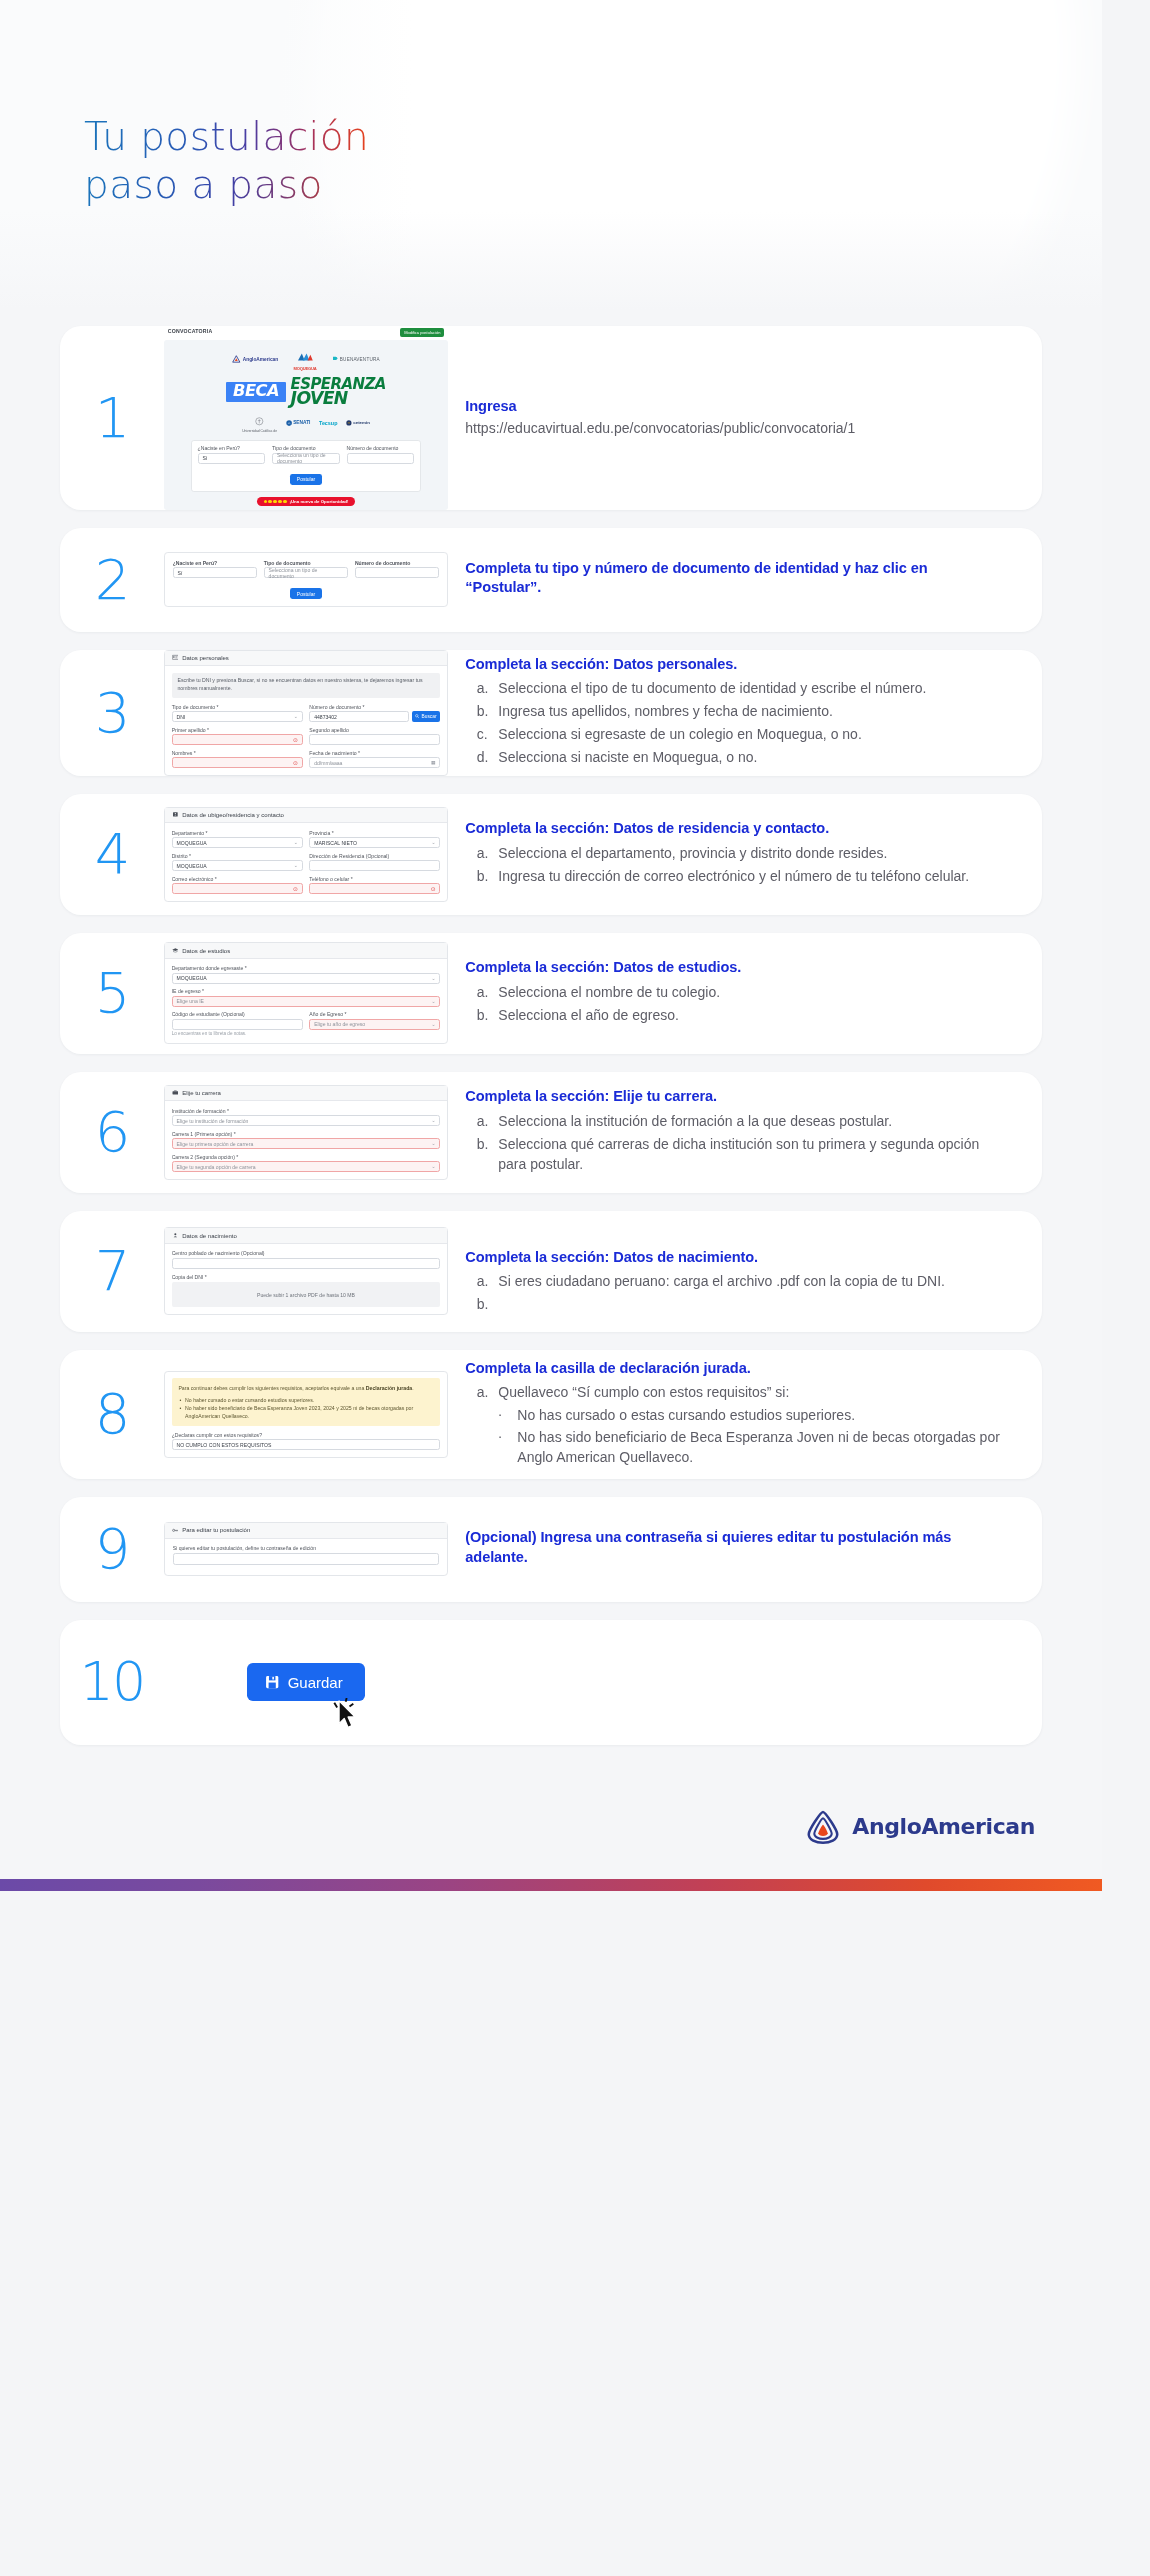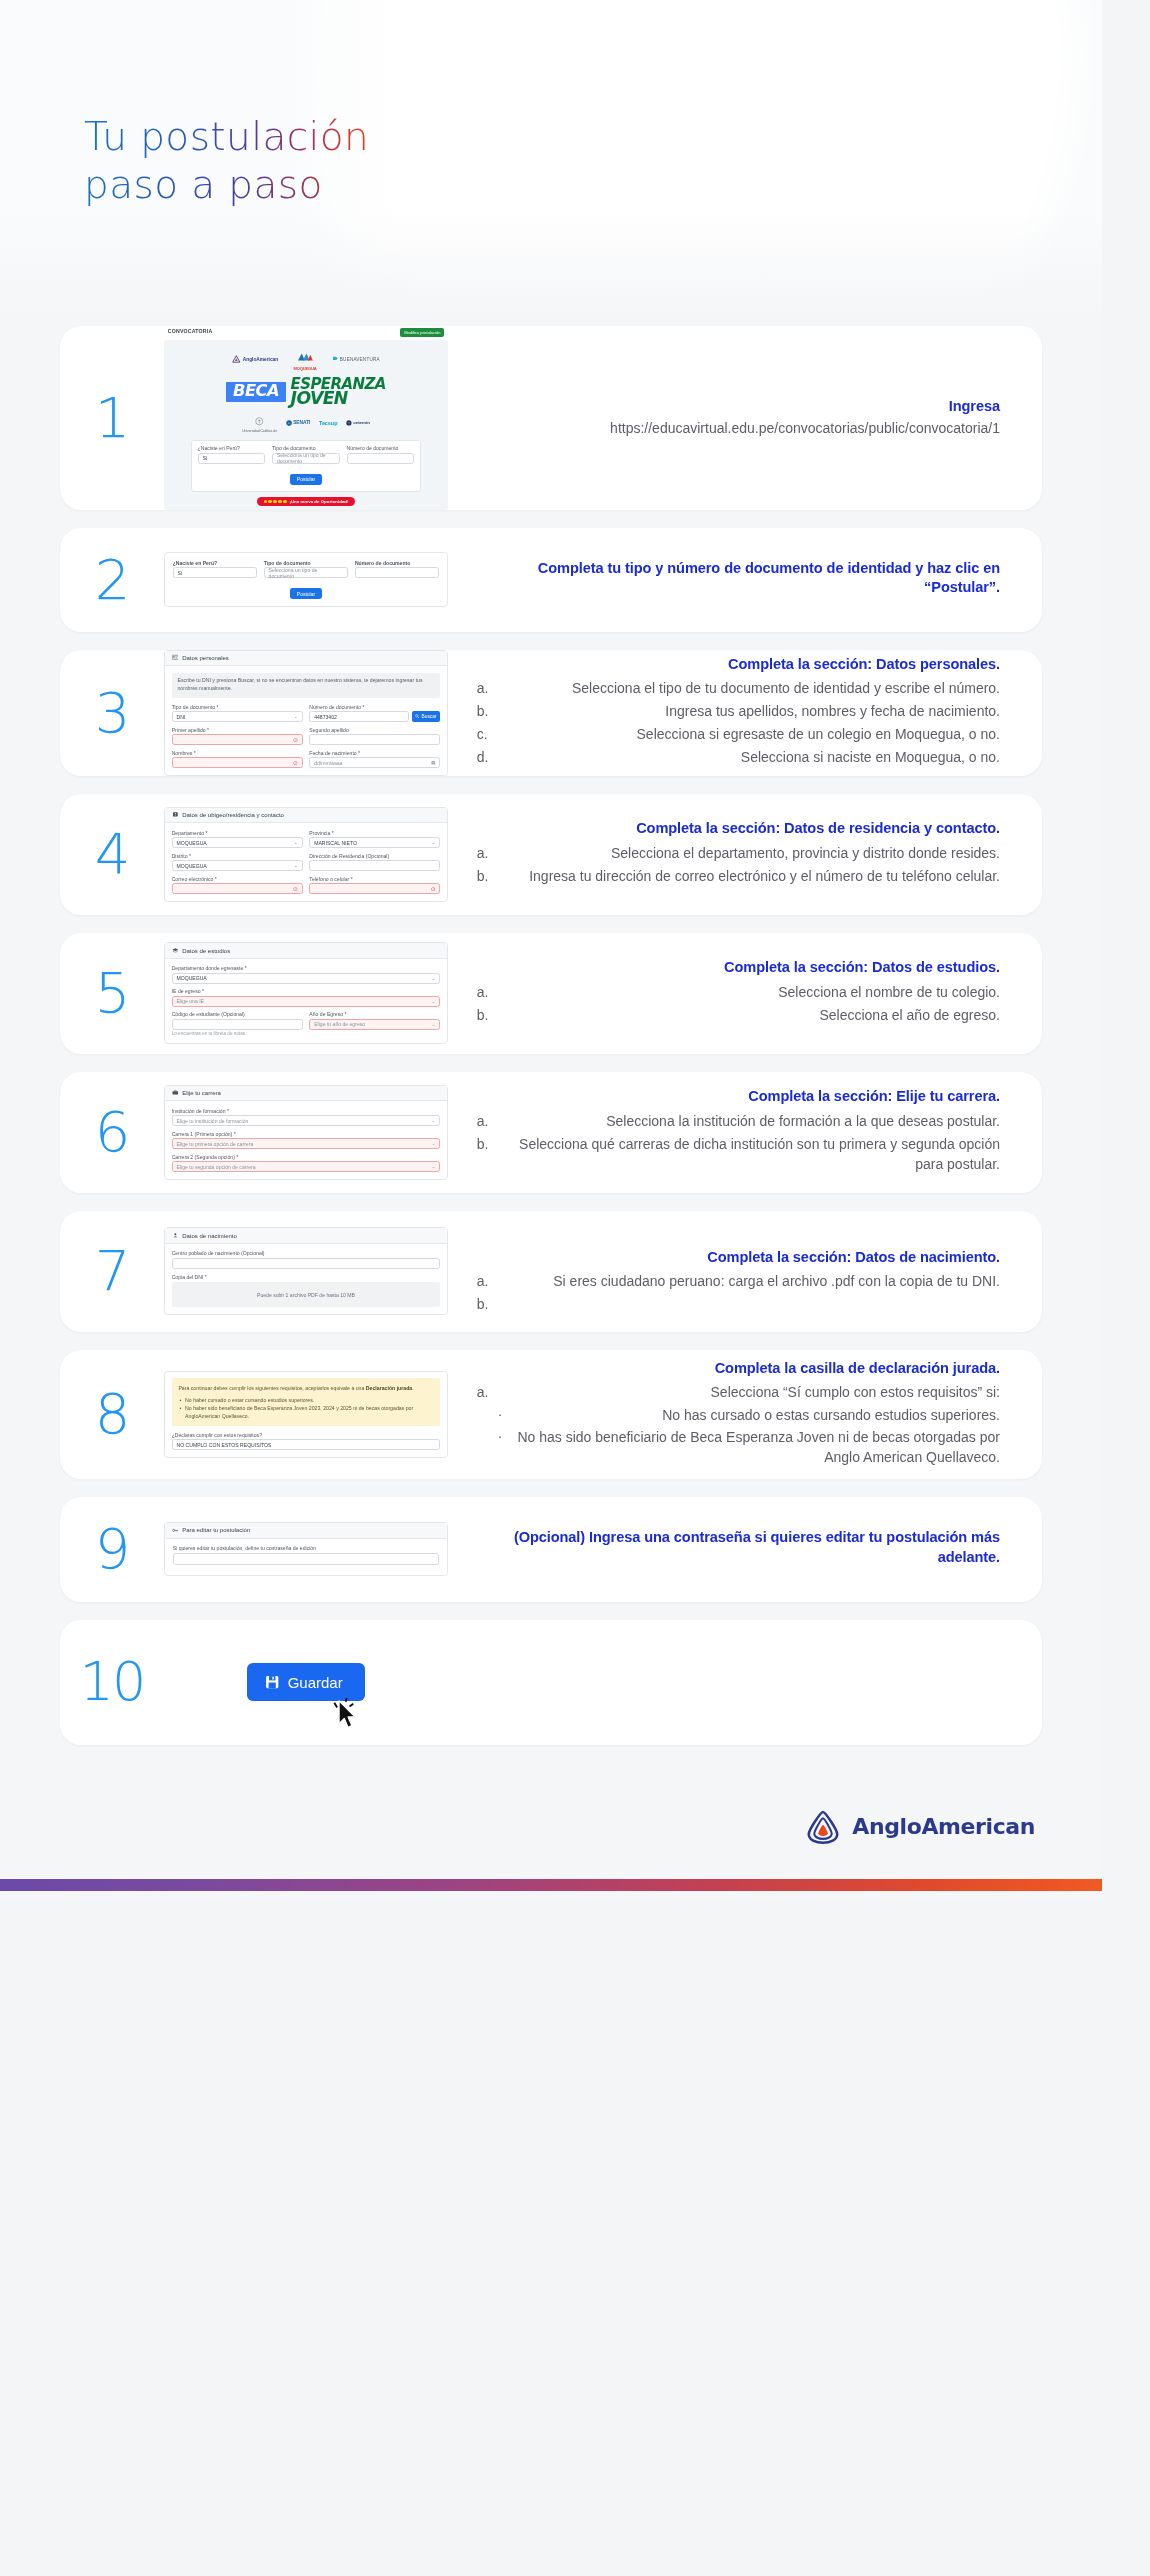--- a/index.html
+++ b/index.html
@@ -73,21 +73,21 @@
     text-align: center;
     font-family: "DejaVu Sans", sans-serif;
     font-weight: 200;
     font-size: 56px;
     color: #2196f3;
     line-height: 1;
     letter-spacing: -1px;
   }
   .num.ten { font-size: 54px; letter-spacing: -1.9px; }
   .shot { flex: 0 0 284px; }
-  .txt { flex: 1; padding-right: 42px; padding-left: 17.3px; text-align: right; }
+  .txt { flex: 1; padding-right: 42px; padding-left: 17.3px; }
   .txt h3 {
     color: #1a2bd6;
     font-size: 14.6px;
     font-weight: 700;
     line-height: 1.35;
     margin-bottom: 2.9px;
     letter-spacing: -0.1px;
   }
   .txt .sub { color: #5d5d66; font-size: 14px; line-height: 1.42; font-weight: 400; }
   .txt ol { list-style: none; margin: 3.8px 0 0 0; padding: 0; }
@@ -673,21 +673,21 @@
               <div class="finput">
                   <span>NO CUMPLO CON ESTOS REQUISITOS</span>
                 </div>
             </div>
           </div>
         </div>
       </div>
       <div class="txt">
         <h3>Completa la casilla de declaración jurada.</h3>
         <ol>
-          <li><span class="mk">a.</span><span>Selecciona “Sí cumplo con estos requisitos” si:</span></li>
+          <li><span class="mk">a.</span><span>Quellaveco “Sí cumplo con estos requisitos” si:</span></li>
         </ol>
         <ul style="margin-left:21px;">
           <li><span class="dot">·</span><span>No has cursado o estas cursando estudios superiores.</span></li>
           <li><span class="dot">·</span><span>No has sido beneficiario de Beca Esperanza Joven ni de becas otorgadas por Anglo American Quellaveco.</span></li>
         </ul>
       </div>
     </div>
 
     <div class="card" style="min-height:105px;">
       <div class="num">9</div>

